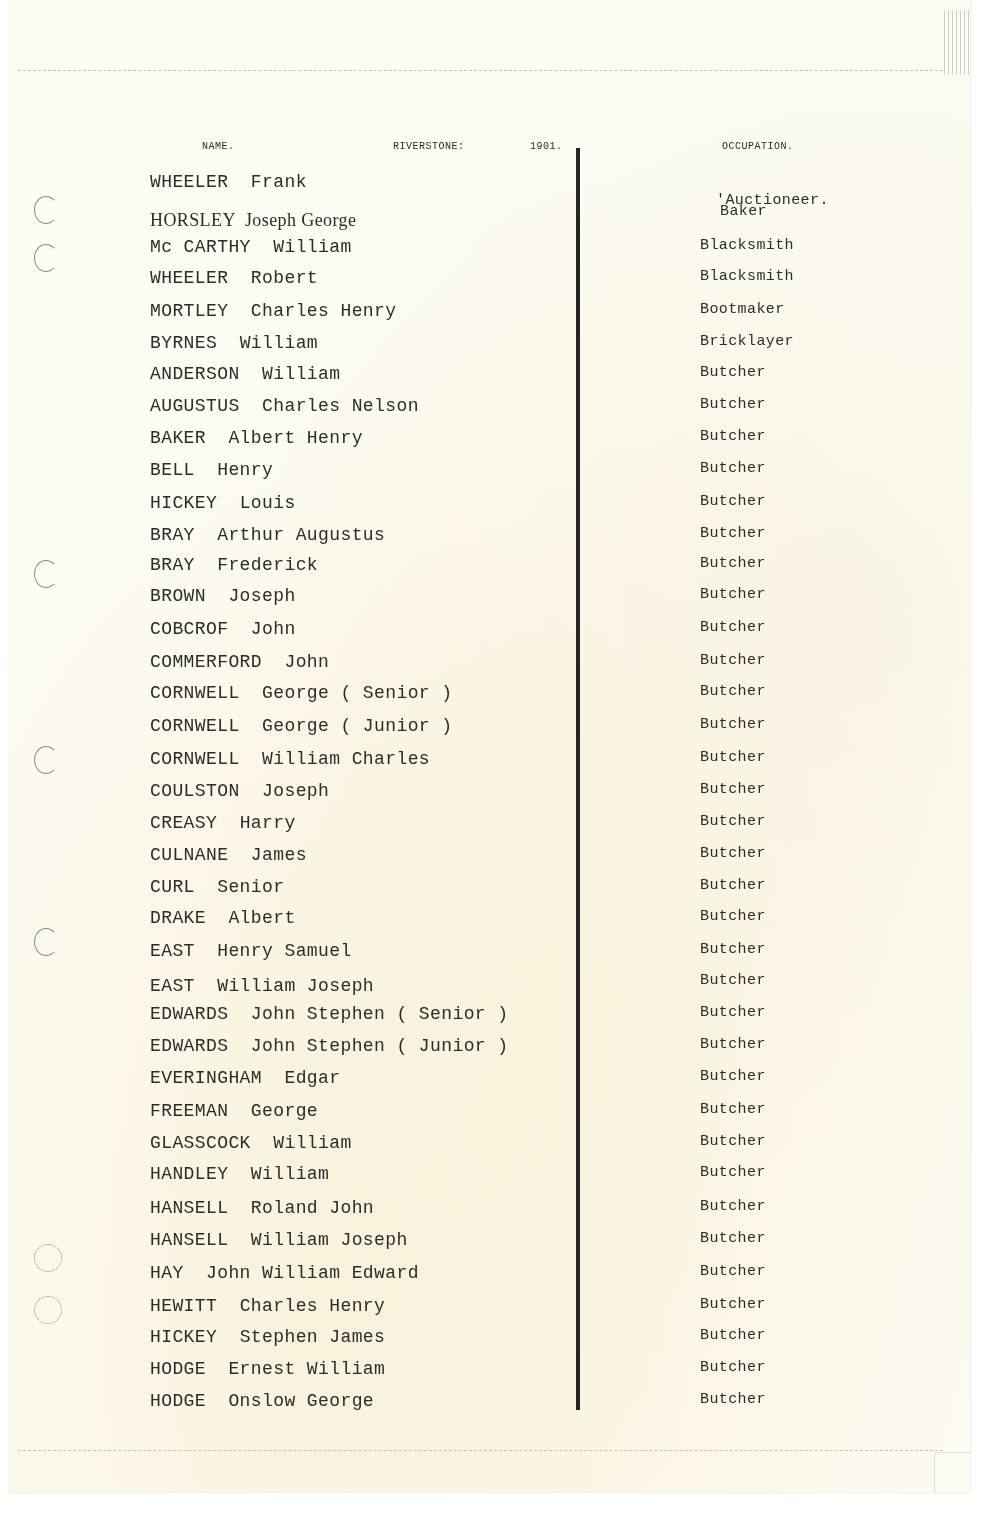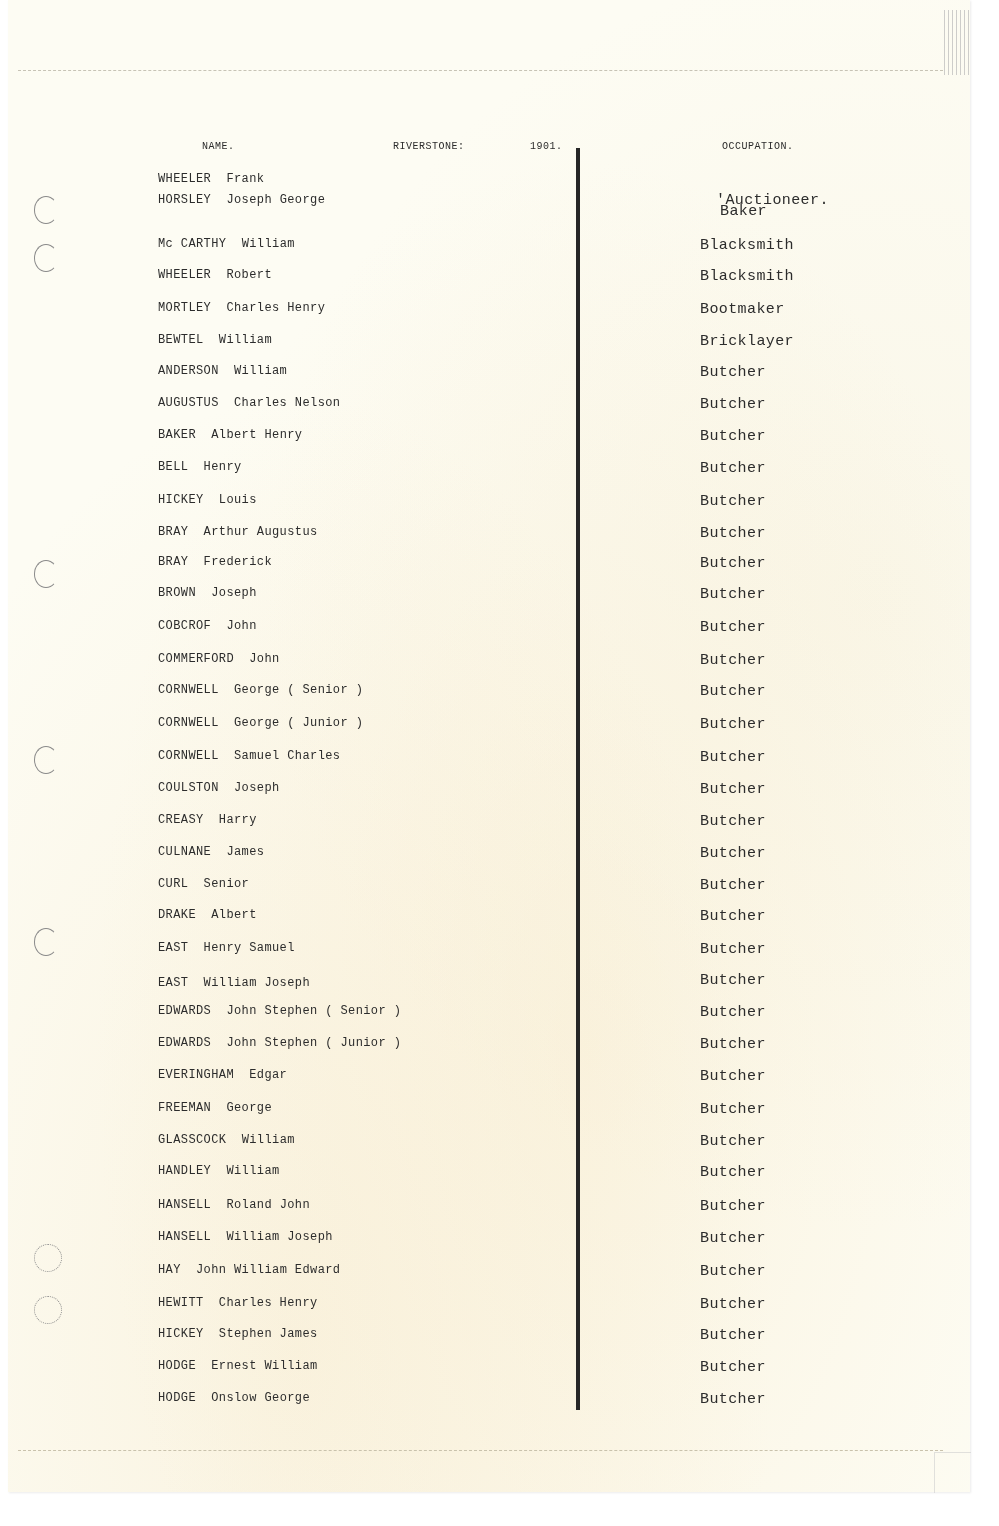--- a/index.html
+++ b/index.html
@@ -87,25 +87,24 @@
     position: absolute;
     left: 576px;
     top: 148px;
     width: 4px;
     height: 1262px;
     background: #262626;
   }
   .row-name {
     position: absolute;
     left: 150px;
-    font-size: 12px;
+    font-size: 18px;
     white-space: pre;
     letter-spacing: 0.4px;
     color: #2c2c2c;
-    margin-left: 8px;
   }
   .row-occ {
     position: absolute;
     left: 700px;
     font-size: 15px;
     white-space: pre;
     letter-spacing: 0.4px;
     color: #2c2c2c;
   }
   .surname { }
@@ -132,29 +131,29 @@
 <div class="header" style="left:202px;">NAME.</div>
 <div class="header" style="left:393px;">RIVERSTONE:</div>
 <div class="header" style="left:530px;">1901.</div>
 <div class="header" style="left:722px;">OCCUPATION.</div>
 
 <div class="divider"></div>
 
 <div id="rows">
     <div class="row-name" style="top: 172px;"><span class="surname">WHEELER</span>  <span class="given">Frank</span></div>
     <div class="row-occ" style="top: 172px; left: 716px; margin-top: 20px;">'Auctioneer.</div>
-    <div class="row-name" style="top: 193px;"><span class="surname">HORSLEY</span>  <span class="given">Joseph George</span></div>
+    <div class="row-name" style="top: 210px; font-family: Liberation Serif, serif;"><span class="surname">HORSLEY</span>  <span class="given">Joseph George</span></div>
     <div class="row-occ" style="top: 203px; left: 720px;">Baker</div>
     <div class="row-name" style="top: 237px;"><span class="surname">Mc CARTHY</span>  <span class="given">William</span></div>
     <div class="row-occ" style="top: 237px;">Blacksmith</div>
     <div class="row-name" style="top: 268px;"><span class="surname">WHEELER</span>  <span class="given">Robert</span></div>
     <div class="row-occ" style="top: 268px;">Blacksmith</div>
     <div class="row-name" style="top: 301px;"><span class="surname">MORTLEY</span>  <span class="given">Charles Henry</span></div>
     <div class="row-occ" style="top: 301px;">Bootmaker</div>
-    <div class="row-name" style="top: 333px;"><span class="surname">BEWTEL</span>  <span class="given">William</span></div>
+    <div class="row-name" style="top: 333px;"><span class="surname">BYRNES</span>  <span class="given">William</span></div>
     <div class="row-occ" style="top: 333px;">Bricklayer</div>
     <div class="row-name" style="top: 364px;"><span class="surname">ANDERSON</span>  <span class="given">William</span></div>
     <div class="row-occ" style="top: 364px;">Butcher</div>
     <div class="row-name" style="top: 396px;"><span class="surname">AUGUSTUS</span>  <span class="given">Charles Nelson</span></div>
     <div class="row-occ" style="top: 396px;">Butcher</div>
     <div class="row-name" style="top: 428px;"><span class="surname">BAKER</span>  <span class="given">Albert Henry</span></div>
     <div class="row-occ" style="top: 428px;">Butcher</div>
     <div class="row-name" style="top: 460px;"><span class="surname">BELL</span>  <span class="given">Henry</span></div>
     <div class="row-occ" style="top: 460px;">Butcher</div>
     <div class="row-name" style="top: 493px;"><span class="surname">HICKEY</span>  <span class="given">Louis</span></div>
@@ -166,21 +165,21 @@
     <div class="row-name" style="top: 586px;"><span class="surname">BROWN</span>  <span class="given">Joseph</span></div>
     <div class="row-occ" style="top: 586px;">Butcher</div>
     <div class="row-name" style="top: 619px;"><span class="surname">COBCROF</span>  <span class="given">John</span></div>
     <div class="row-occ" style="top: 619px;">Butcher</div>
     <div class="row-name" style="top: 652px;"><span class="surname">COMMERFORD</span>  <span class="given">John</span></div>
     <div class="row-occ" style="top: 652px;">Butcher</div>
     <div class="row-name" style="top: 683px;"><span class="surname">CORNWELL</span>  <span class="given">George ( Senior )</span></div>
     <div class="row-occ" style="top: 683px;">Butcher</div>
     <div class="row-name" style="top: 716px;"><span class="surname">CORNWELL</span>  <span class="given">George ( Junior )</span></div>
     <div class="row-occ" style="top: 716px;">Butcher</div>
-    <div class="row-name" style="top: 749px;"><span class="surname">CORNWELL</span>  <span class="given">Samuel Charles</span></div>
+    <div class="row-name" style="top: 749px;"><span class="surname">CORNWELL</span>  <span class="given">William Charles</span></div>
     <div class="row-occ" style="top: 749px;">Butcher</div>
     <div class="row-name" style="top: 781px;"><span class="surname">COULSTON</span>  <span class="given">Joseph</span></div>
     <div class="row-occ" style="top: 781px;">Butcher</div>
     <div class="row-name" style="top: 813px;"><span class="surname">CREASY</span>  <span class="given">Harry</span></div>
     <div class="row-occ" style="top: 813px;">Butcher</div>
     <div class="row-name" style="top: 845px;"><span class="surname">CULNANE</span>  <span class="given">James</span></div>
     <div class="row-occ" style="top: 845px;">Butcher</div>
     <div class="row-name" style="top: 877px;"><span class="surname">CURL</span>  <span class="given">Senior</span></div>
     <div class="row-occ" style="top: 877px;">Butcher</div>
     <div class="row-name" style="top: 908px;"><span class="surname">DRAKE</span>  <span class="given">Albert</span></div>

